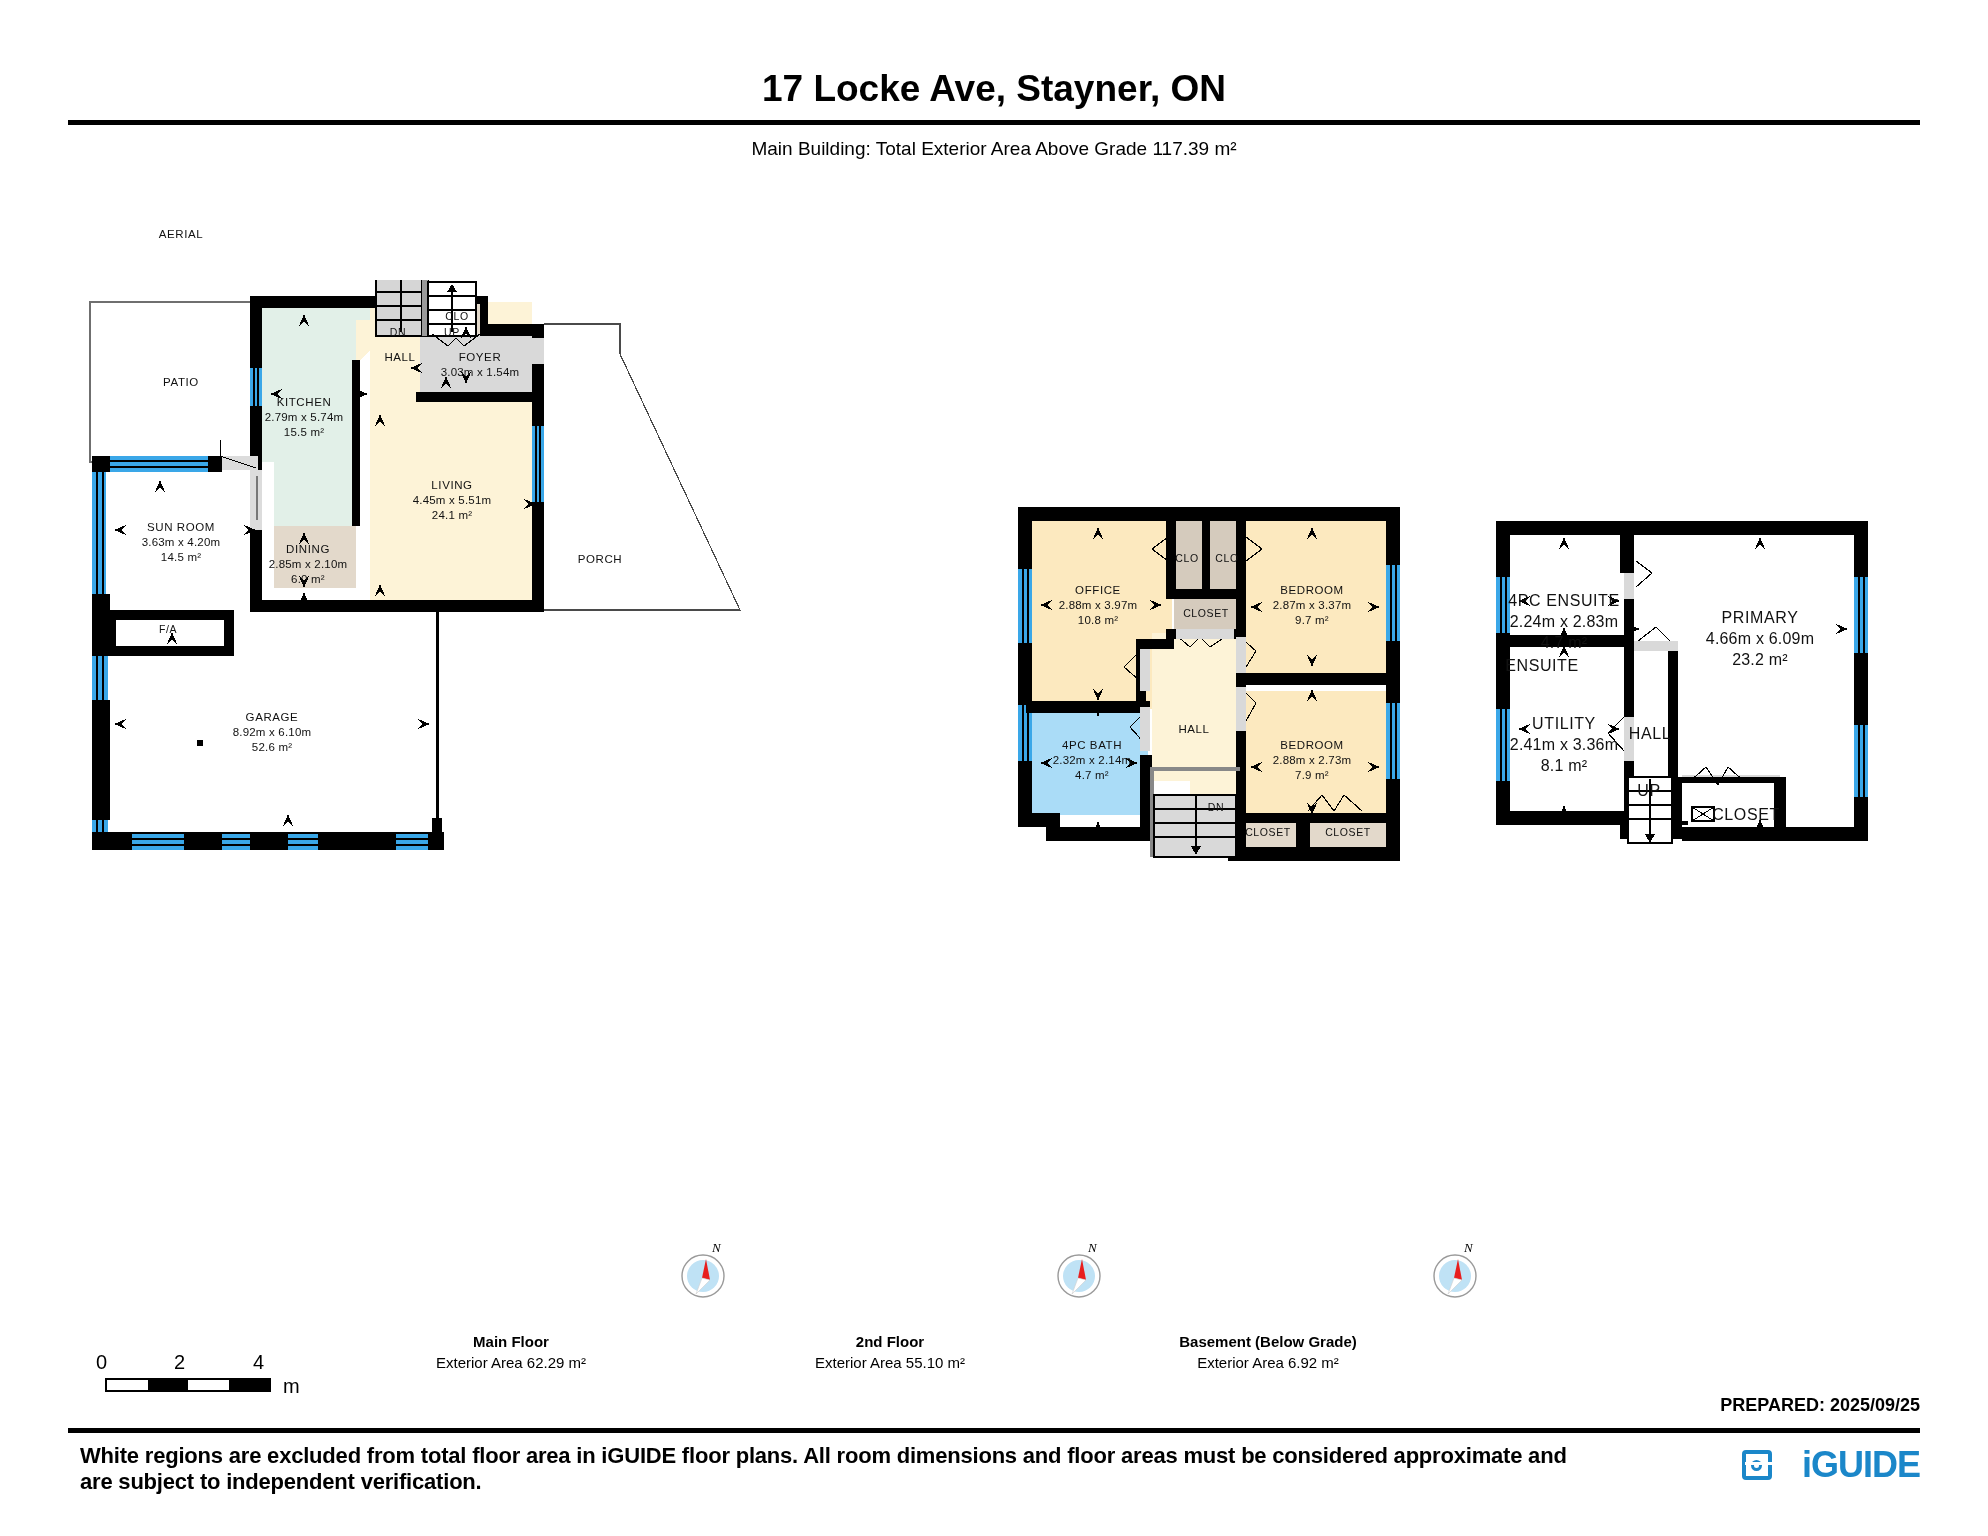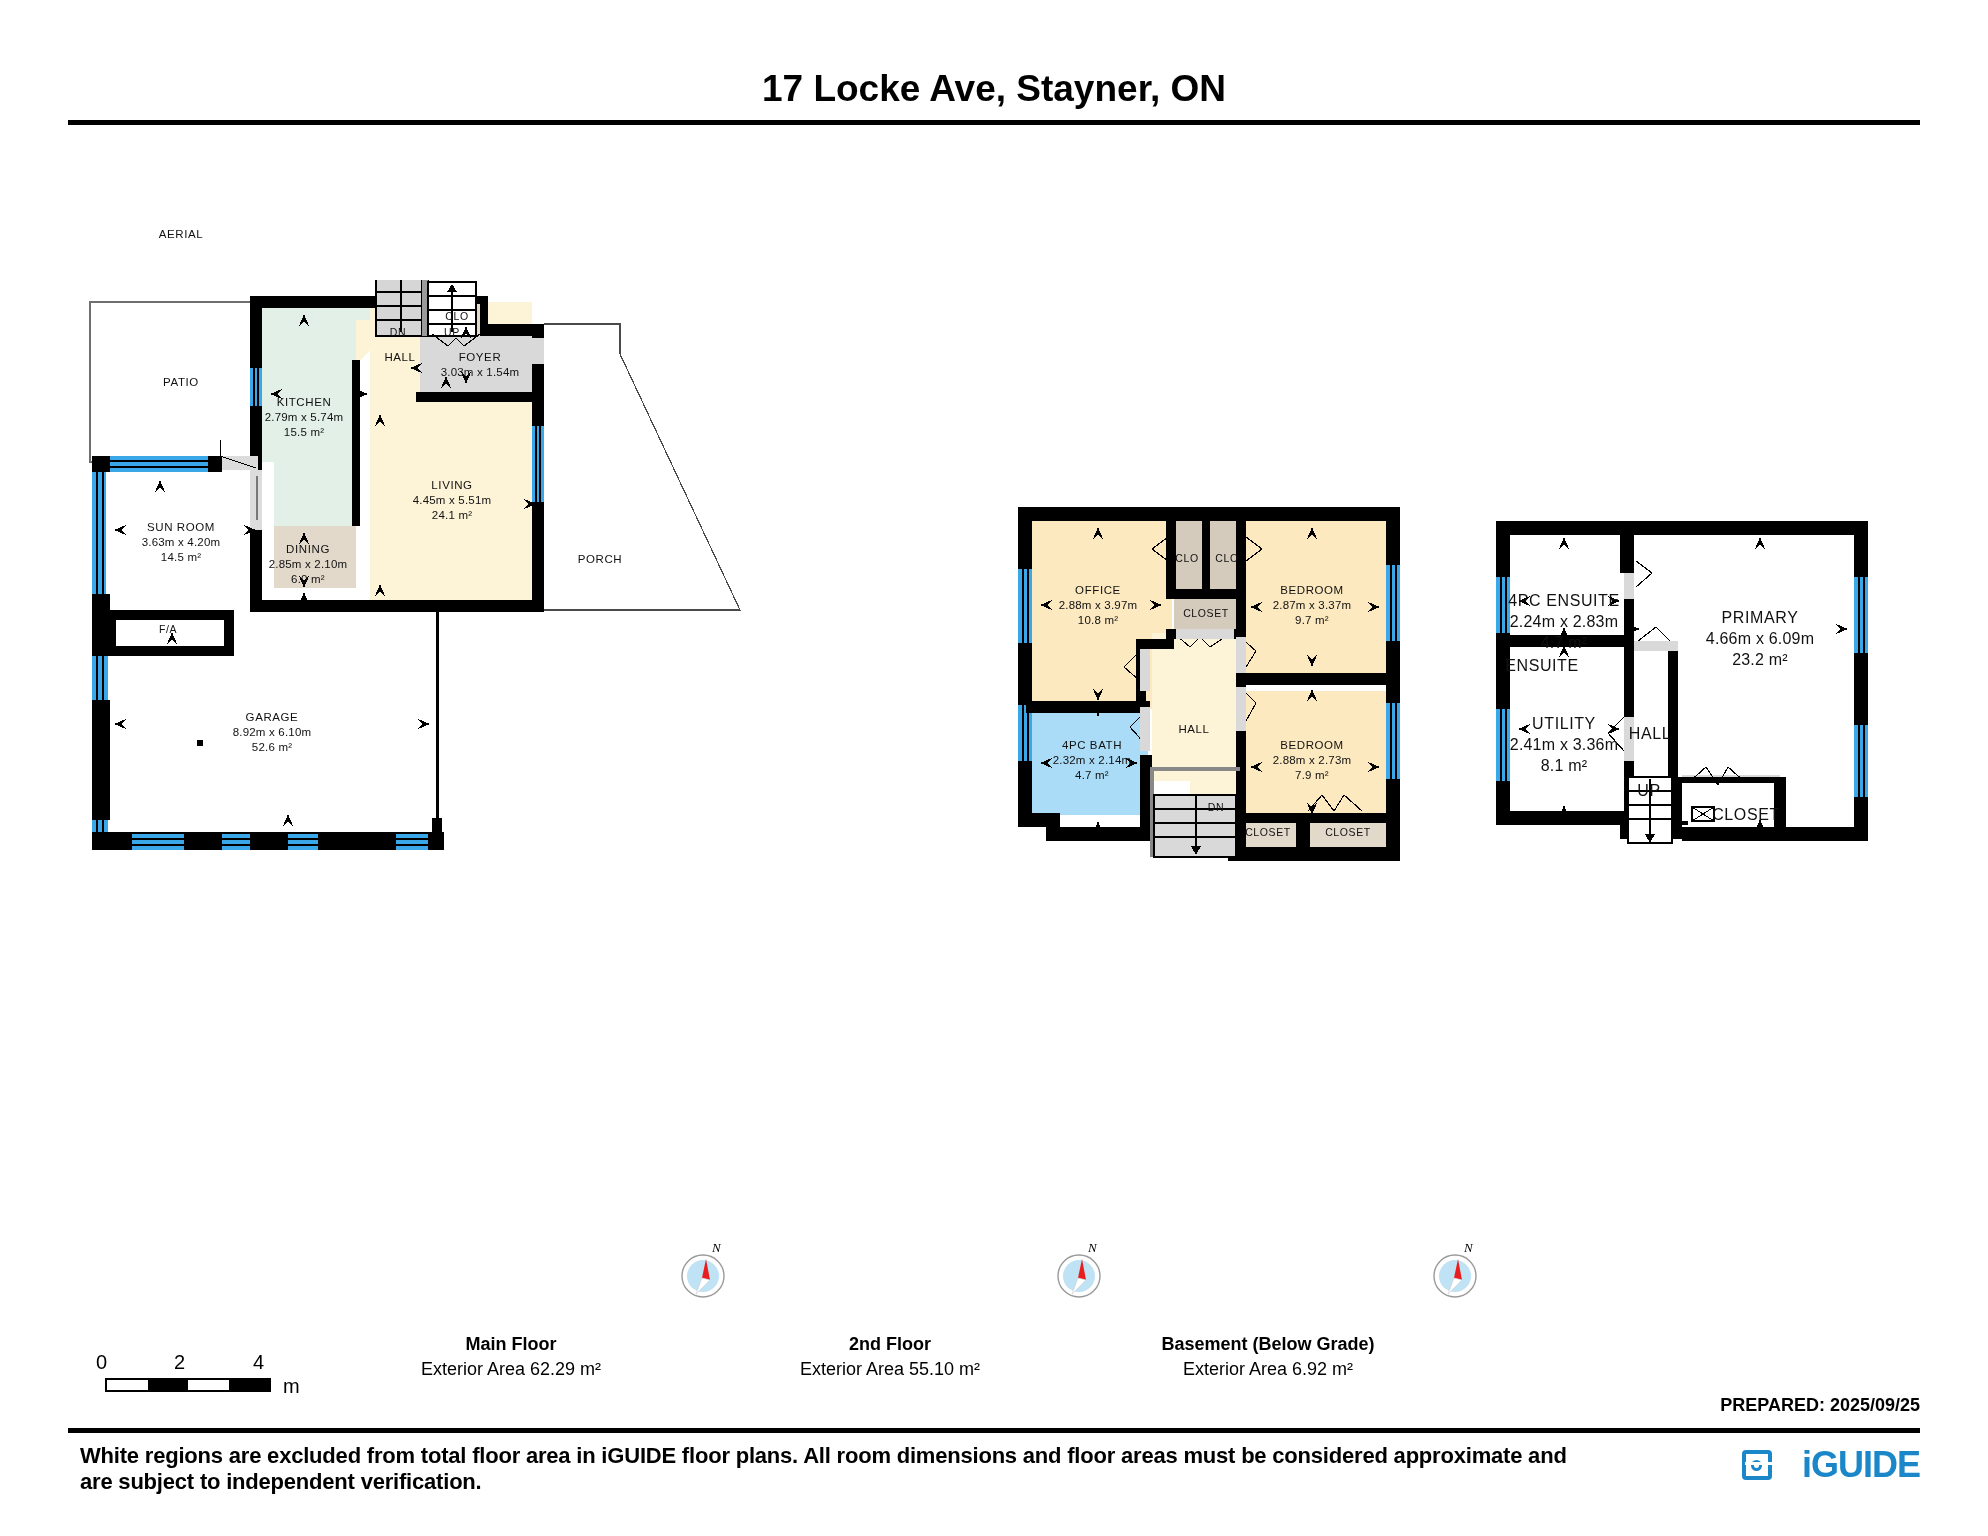--- a/index.html
+++ b/index.html
@@ -112,21 +112,21 @@
     font-size: 36px;
     font-weight: bold;
     letter-spacing: -1px;
     line-height: 1;
   }
 
   
   .floor-caption {
     position: absolute;
     text-align: center;
-    font-size: 18px;
+    font-size: 15px;
     line-height: 1.38;
   }
   .floor-caption .fc-name { font-weight: bold; display: block; }
   .floor-caption .fc-area { display: block; }
 
   
   .scalebar { position: absolute; left: 105px; top: 1378px; }
   .sb-bar { position: relative; width: 166px; height: 14px; border: 2px solid #000; box-sizing: border-box; display: flex; }
   .sb-seg { flex: 1; }
   .sb-seg.dark { background: #000; }
@@ -154,20 +154,21 @@
   .lbl.small { font-size: 16px; }
   .lbl.tiny { font-size: 10.5px; }
 </style>
 </head>
 <body>
 
 <div id="page">
 
   <div class="title">17 Locke Ave, Stayner, ON</div>
   <div class="rule-top"></div>
+  <div class="subtitle">Main Building: Total Exterior Area Above Grade 117.39 m²</div>
 
   <div class="plan" style="left:80px; top:280px;">
     <svg width="680" height="600" viewBox="0 0 680 600" xmlns="http://www.w3.org/2000/svg">
       <g shape-rendering="crispEdges">
 
         <rect x="10" y="22" width="182" height="160" fill="#ffffff" stroke="#6f6f6f" stroke-width="1.5"></rect>
 
         <path d="M176 22 L276 22 L276 246 L176 246 Z" fill="#e2f0e8"></path>
 
         <path d="M262 22 L300 22 L300 58 L276 80 Z" fill="#e2f0e8"></path>

